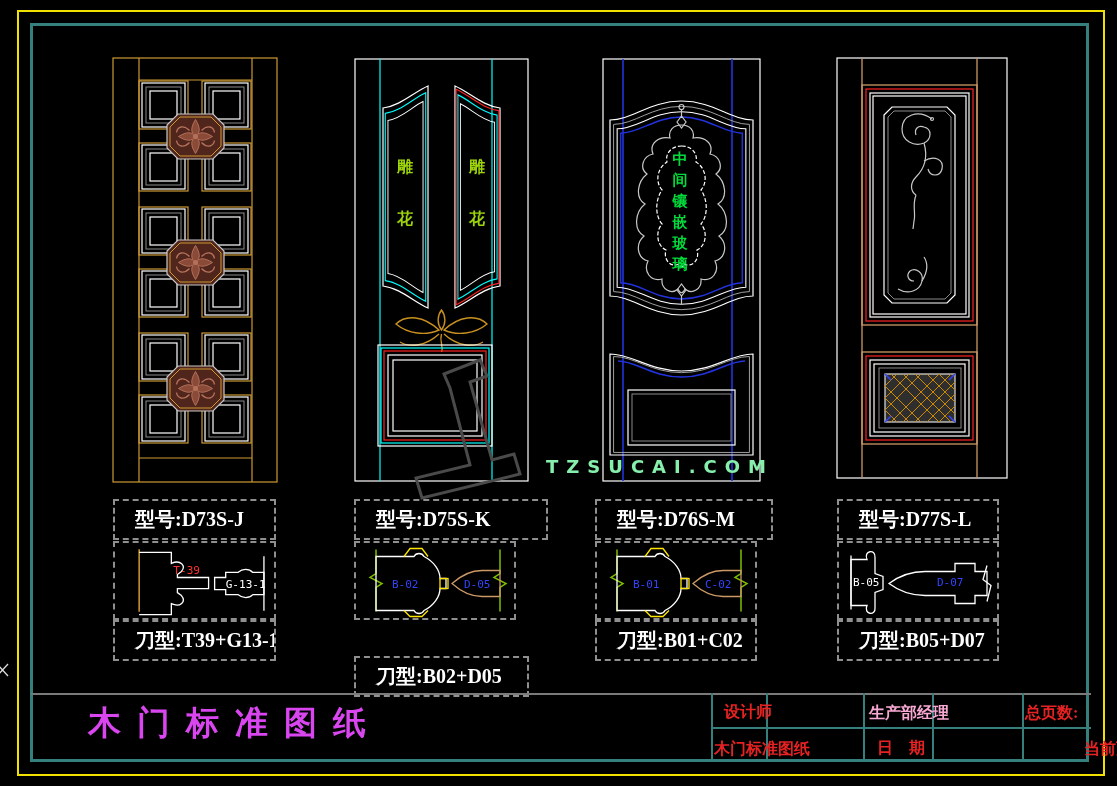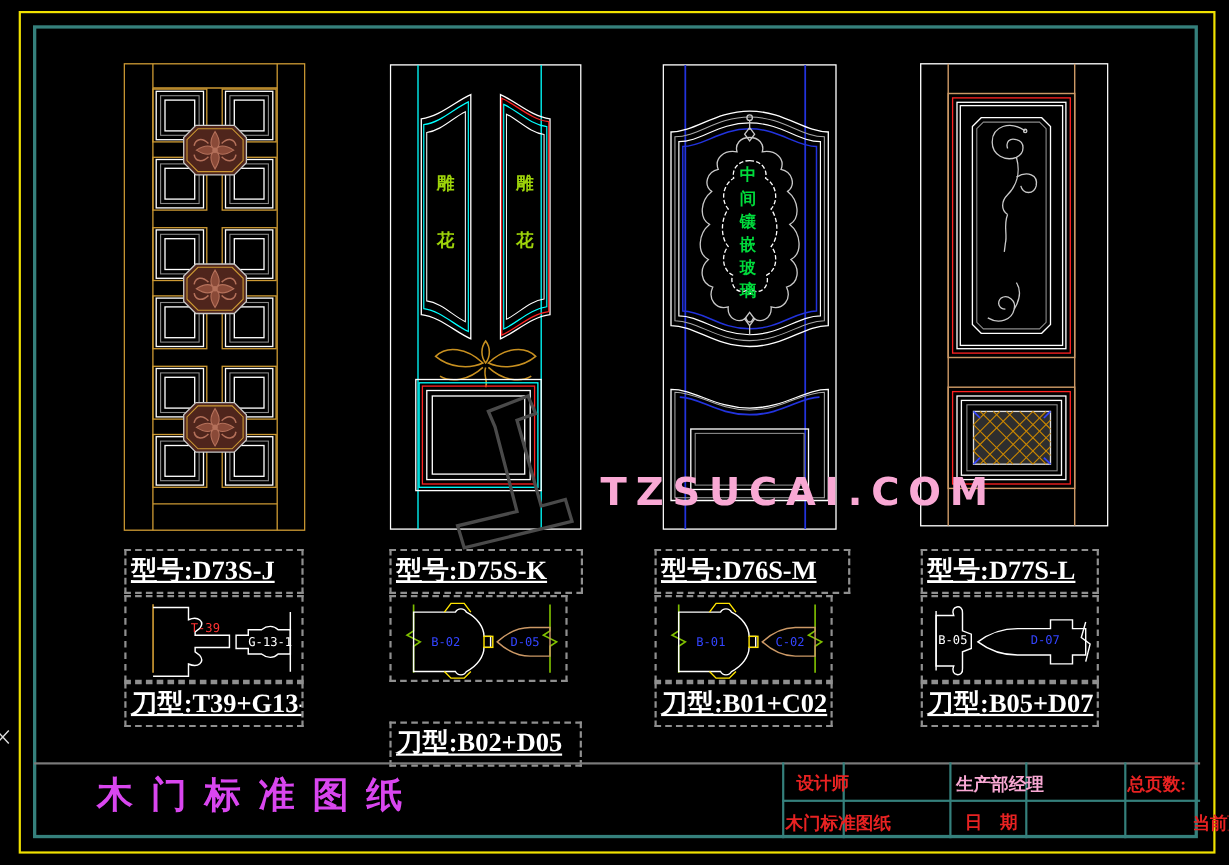--- a/index.html
+++ b/index.html
@@ -6,36 +6,36 @@
   #canvas { position:relative; width:1117px; height:786px; background:#000; overflow:hidden;
             font-family:"Liberation Serif","DejaVu Serif",serif; }
   .abs { position:absolute; }
 
   
   .outer-border { left:17px; top:10px; width:1084px; height:762px; border:2px solid #F0E100; }
   .inner-border { left:30px; top:23px; width:1053px; height:733px; border:3px solid #35807C; }
 
   
   .box { position:absolute; border:2px dashed #8F8F8F; box-sizing:border-box; color:#FFF; overflow:hidden; }
-  .model-box, .knife-box { font-weight:bold; font-size:24px; line-height:36px; padding-left:4px; white-space:nowrap;text-decoration:underline; }
+  .model-box, .knife-box { font-weight:bold; font-size:20px; line-height:36px; padding-left:20px; white-space:nowrap; }
 
   
   .sheet-title { left:88px; top:701px; font-size:33px; font-weight:bold; color:#d946ef; letter-spacing:16px; white-space:nowrap; }
 
   
   .hline { position:absolute; height:2px; background:#7A7A7A; }
   .tealline { position:absolute; background:#35807C; }
   .tb-text { position:absolute; font-size:16px; font-weight:bold; white-space:nowrap; }
   .tb-red { color:#E82222; }
   .tb-gold { color:#f9a8d4; }
 
   
   .wm-brand { left:472px; top:388px; font-size:62px; font-weight:bold; color:#474747;
               letter-spacing:4px; font-family:"DejaVu Sans","Liberation Sans",sans-serif; white-space:nowrap; }
-  .wm-domain { left:546px; top:428px; font-size:35px; font-weight:bold; color:#f9a8d4;
+  .wm-domain { left:546px; top:456px; font-size:18px; font-weight:bold; color:#86efac;
                letter-spacing:8px; font-family:"DejaVu Sans","Liberation Sans",sans-serif; white-space:nowrap; }
 
   
   .w     { fill:none; stroke:#FFFFFF; stroke-width:1.2; }
   .g2    { fill:none; stroke:#8A8A8A; stroke-width:1;   }
   .goldln{ fill:none; stroke:#CC9933; stroke-width:1.2; }
   .cy    { fill:none; stroke:#00FFFF; stroke-width:1.2; }
   .rd    { fill:none; stroke:#FF2222; stroke-width:1.2; }
   .bl    { fill:none; stroke:#2233DD; stroke-width:1.6; }
   .tanln { fill:none; stroke:#CC9966; stroke-width:1.3; }
@@ -260,21 +260,21 @@
       <line x1="24" y1="6" x2="24" y2="68" class="pl-gold"></line>
       <path class="pl-w" d="M24,9 L56,9 L56,20 C65,16 71,22 66,28 L62,31 L62,34 L93,34 L93,45 L62,45 L62,49 L66,52 C71,58 65,64 56,60 L56,71 L24,71"></path>
       <path class="pl-w" d="M99,36 L99,34 L110,34 L110,29 L122,29 C127,25 133,25 137,29 L148,29 L148,51 L137,51 C133,55 127,55 122,51 L110,51 L110,46 L99,46 Z"></path>
       <line x1="148" y1="13" x2="148" y2="67" class="pl-w"></line>
       <text x="58" y="31" class="plabel lred">T-39</text>
       <text x="110" y="44" class="plabel lwht">G-13-1</text>
     </svg>
   </div>
   <div class="box knife-box" style="left:113px; top:620px; width:163px; height:41px;">刀型:T39+G13-1</div>
 
-  <div class="box model-box" style="left:354px; top:499px; width:176px; height:41px;">型号:D75S-K</div>
+  <div class="box model-box" style="left:354px; top:499px; width:194px; height:41px;">型号:D75S-K</div>
   <div class="box" style="left:354px; top:541px; width:162px; height:79px;">
     <svg class="profile-svg" viewBox="0 0 158 74">
       <path class="pl-grn" d="M20,6 L20,30 L14,34 L26,40 L20,44 L20,68"></path>
       <path class="pl-grn" d="M144,6 L144,30 L138,34 L150,40 L144,44 L144,68"></path>
       <path class="pl-w" d="M20,13 L58,13 C60,9 66,9 68,13 C78,18 84,27 84,35 L90,35 L90,45 L84,45 C84,53 78,62 68,67 C66,71 60,71 58,67 L20,67 Z"></path>
       <path class="pl-y" d="M48,13 L54,5 L66,5 L72,13"></path>
       <path class="pl-y" d="M48,67 L54,73 L66,73 L72,67"></path>
       <rect x="84" y="35" width="8" height="10" class="pl-y"></rect>
       <path class="pl-tan" d="M96,40 C106,31 116,27 126,27 L144,27 L144,53 L126,53 C116,53 106,49 96,40 Z"></path>
       <text x="36" y="44" class="plabel lblu">B-02</text>

